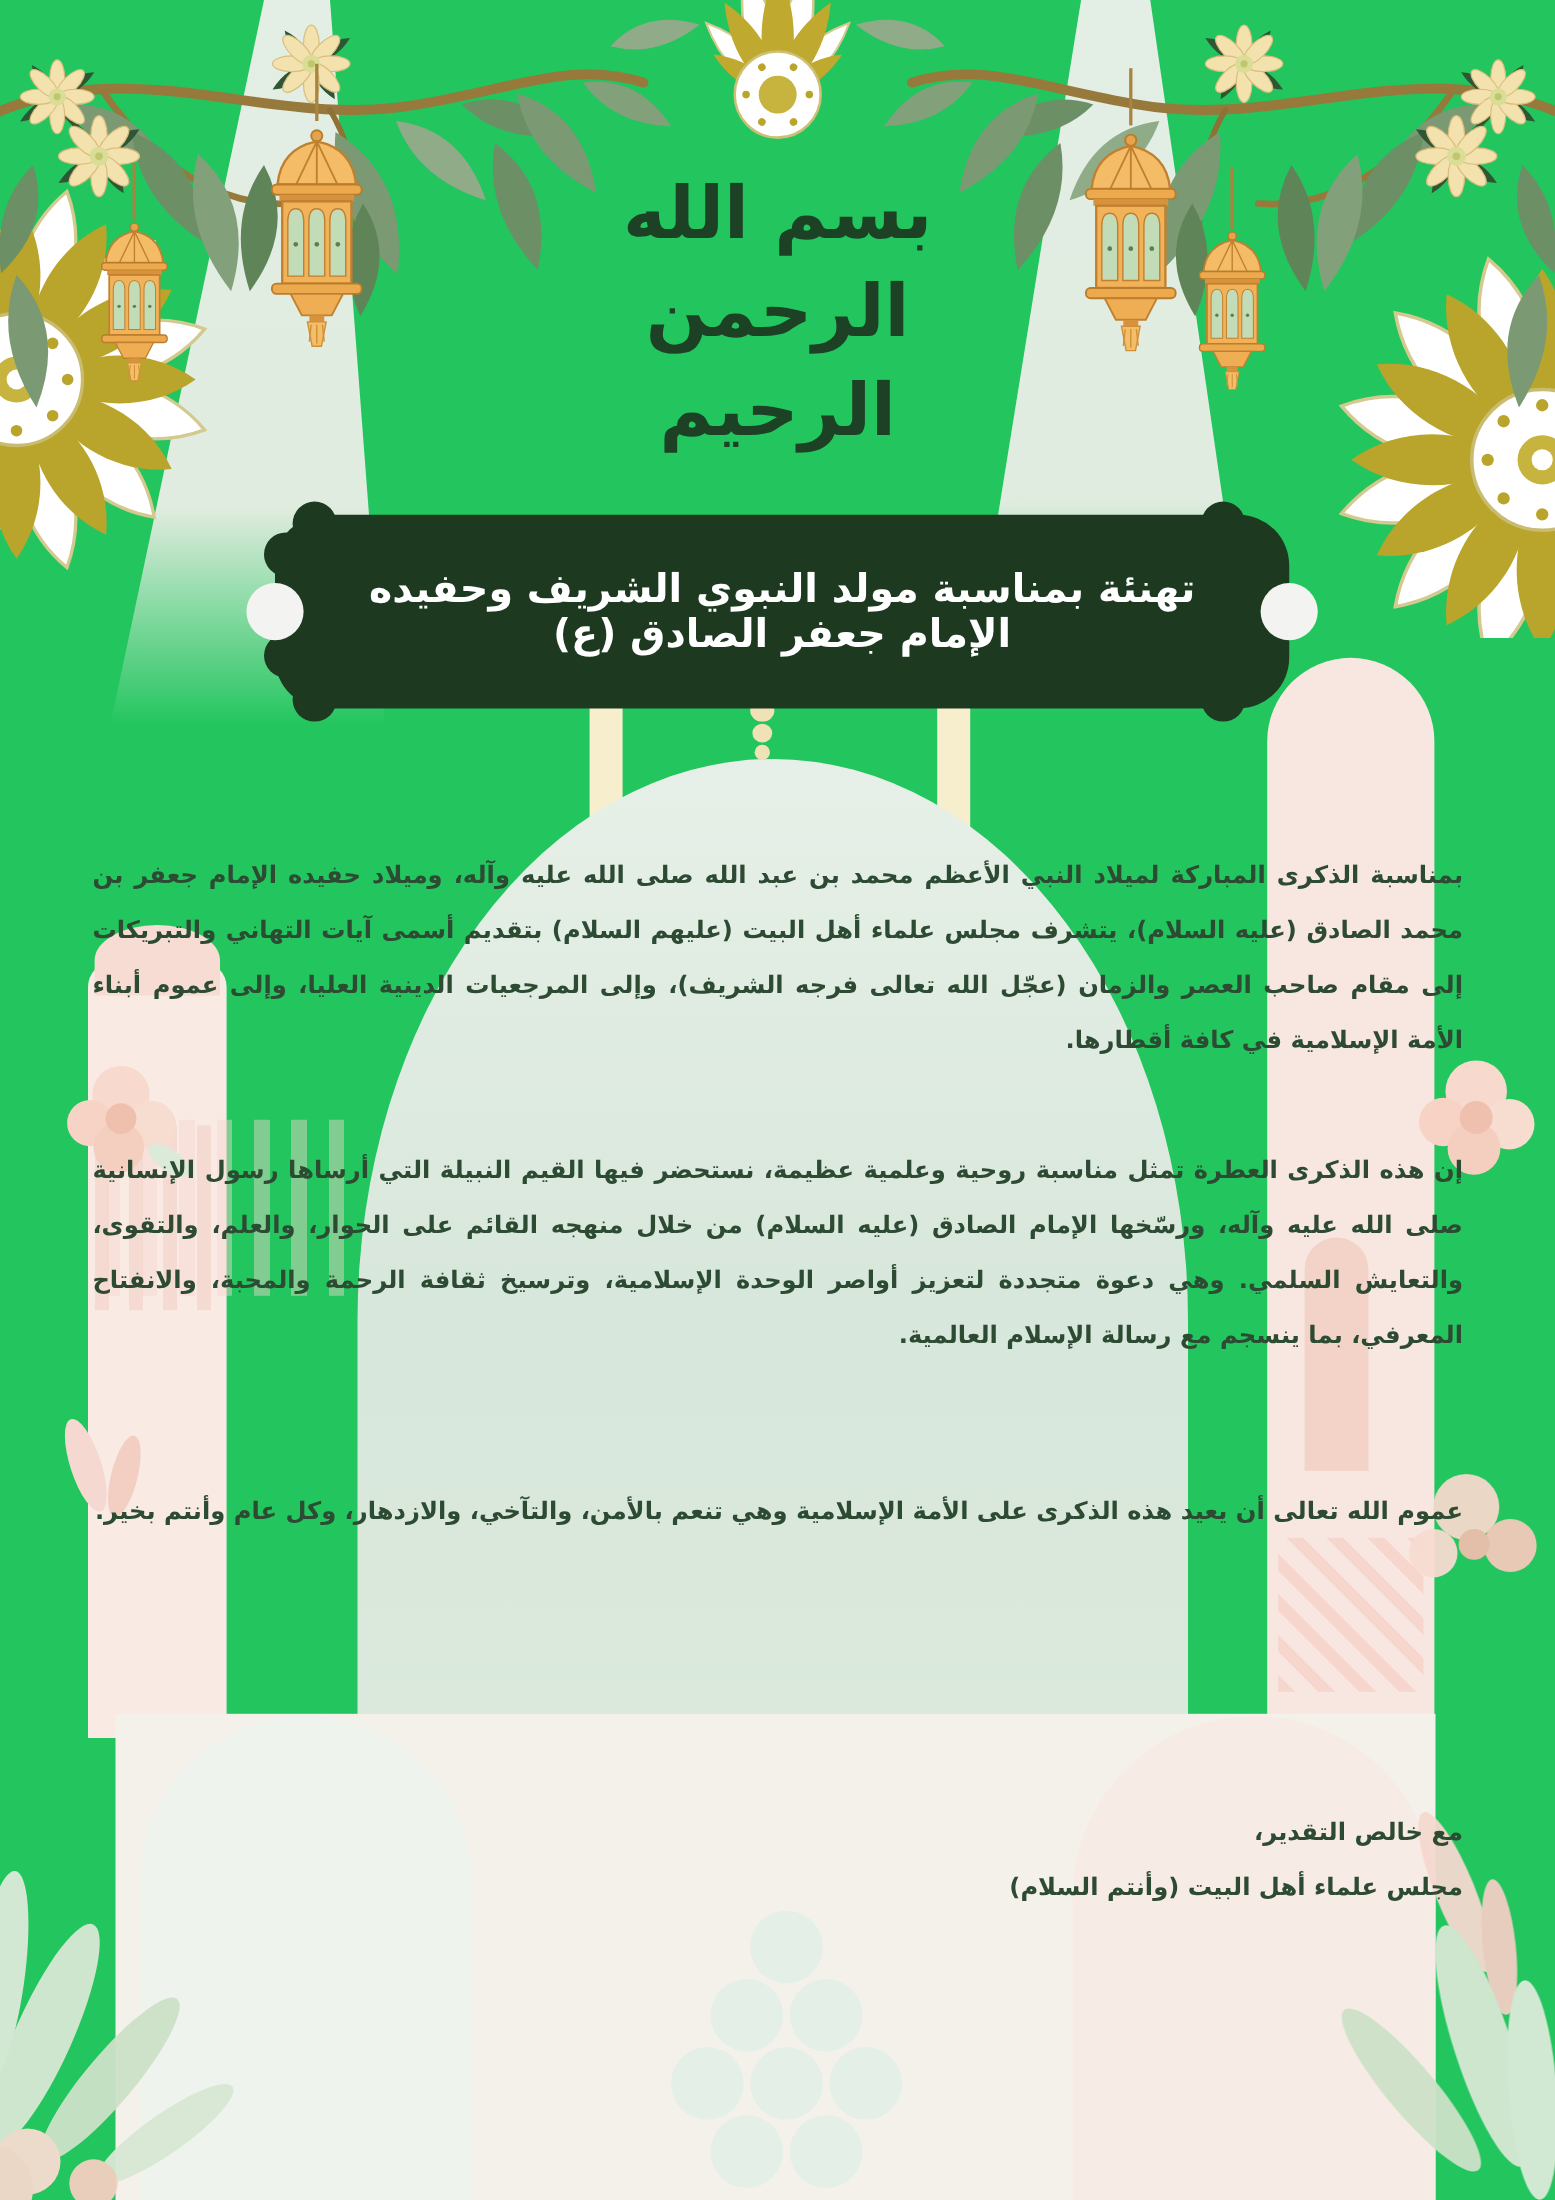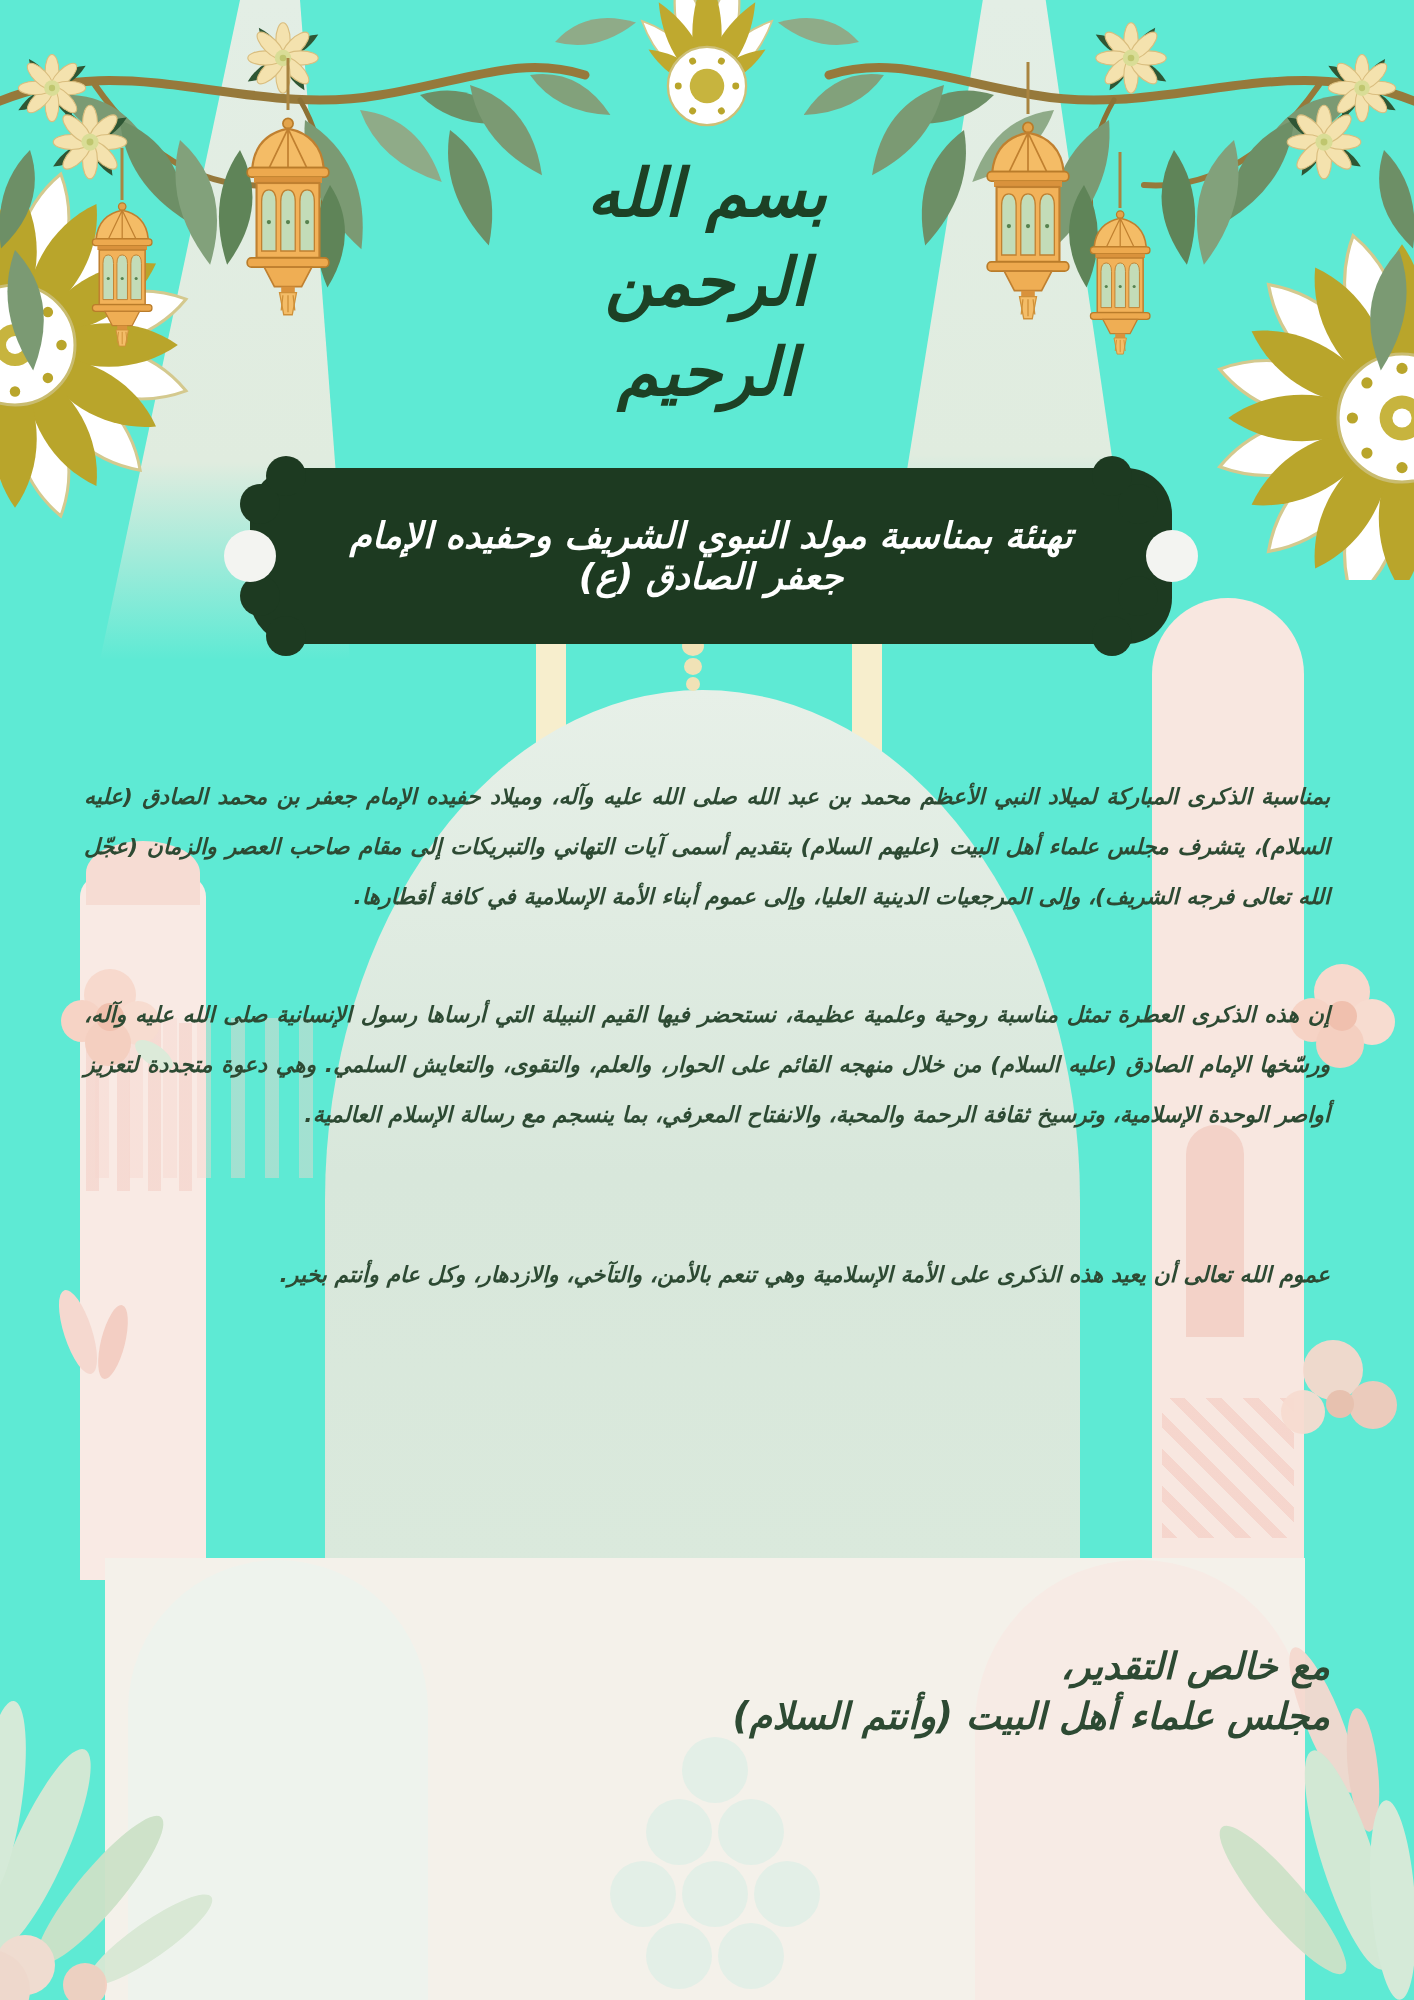--- a/index.html
+++ b/index.html
@@ -1,19 +1,19 @@
 <!DOCTYPE html>
 <html lang="ar" dir="rtl"><head>
 <meta charset="utf-8">
 <style>
   html,body{margin:0;padding:0;}
   body{background:#e9eae7;font-family:"DejaVu Sans",sans-serif;}
   .page{
     position:relative;width:1414px;height:2000px;margin:0 auto;
-    background:#5eead4;overflow:hidden;direction:rtl;font-style:italic;
+    background:#22c55e;overflow:hidden;direction:rtl;
   }
   
   .bg-layer{position:absolute;inset:0;}
   .beam{position:absolute;top:0;}
   .beam-left{left:100px;width:250px;height:660px;
     background:linear-gradient(to bottom,#e3eee5,#e0ecdf 70%,rgba(224,236,223,0));
     clip-path:polygon(56% 0,80% 0,100% 100%,0 100%);}
   .beam-right{left:878px;width:262px;height:650px;
     background:linear-gradient(to bottom,#e3eee5,#e0ecdf 70%,rgba(224,236,223,0));
     clip-path:polygon(40% 0,64% 0,100% 100%,0 100%);}
@@ -60,21 +60,21 @@
     padding:0 70px;color:#ffffff;font-size:36px;font-weight:bold;text-align:center;direction:rtl;
   }
   
   .letter{position:absolute;right:84px;left:84px;top:772px;
     direction:rtl;text-align:justify;color:#2d4a33;font-size:22px;font-weight:bold;line-height:50px;}
   .letter p{margin:0;}
   .letter p.p1{margin-bottom:68px;}
   .letter p.p2{margin-bottom:110px;}
   .letter p.p3{margin-bottom:36px;}
   .signature{position:absolute;right:84px;top:1642px;direction:rtl;text-align:right;
-    color:#2d4a33;font-size:37px;font-weight:bold;line-height:50px;}
+    color:#2d4a33;font-size:22px;font-weight:bold;line-height:50px;}
 </style>
 </head>
 <body>
 
 <div class="page">
 
   <div class="bg-layer">
     <div class="beam beam-left"></div>
     <div class="beam beam-right"></div>
 

